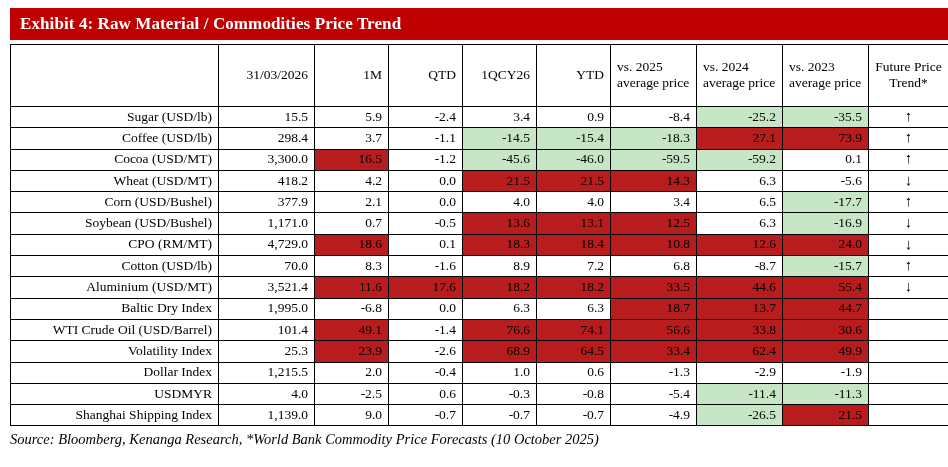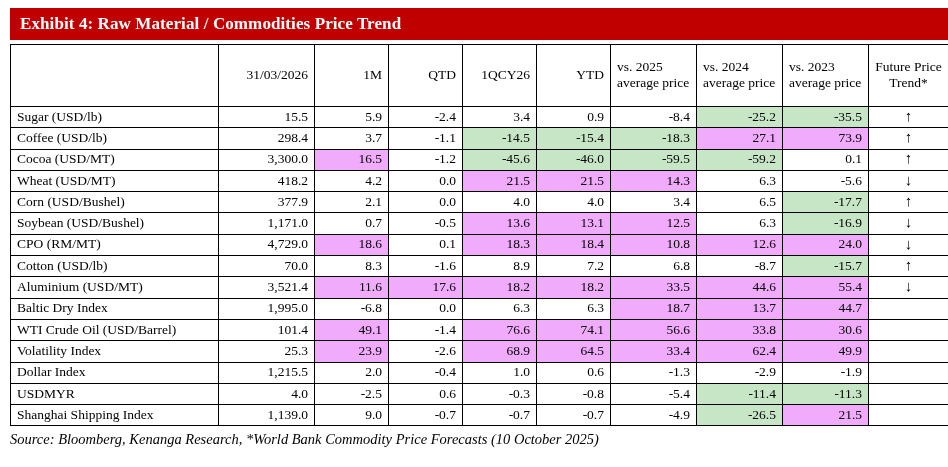--- a/index.html
+++ b/index.html
@@ -62,31 +62,31 @@
   thead th.wrap {
     text-align: left;
     white-space: normal;
   }
   thead th.center {
     text-align: center;
     white-space: normal;
     margin-top: 32px;
   }
   tbody td.label {
-    text-align: left;
+    text-align: right;
   }
   tbody td.num {
     text-align: right;
   }
   tbody td.trend {
     text-align: center;
     font-size: 15px;
     line-height: 1.05;
   }
-  td.red   { background: #f0abfc; }
+  td.red   { background: #b91c1c; }
   td.green { background: #C6E6C6; }
   tbody tr { height: 21.3px; }
   thead tr { height: 62px; }
 
   .source {
     margin-top: 5px;
     font-style: italic;
     font-size: 14.5px;
     font-family: "Liberation Serif", serif;
   }

